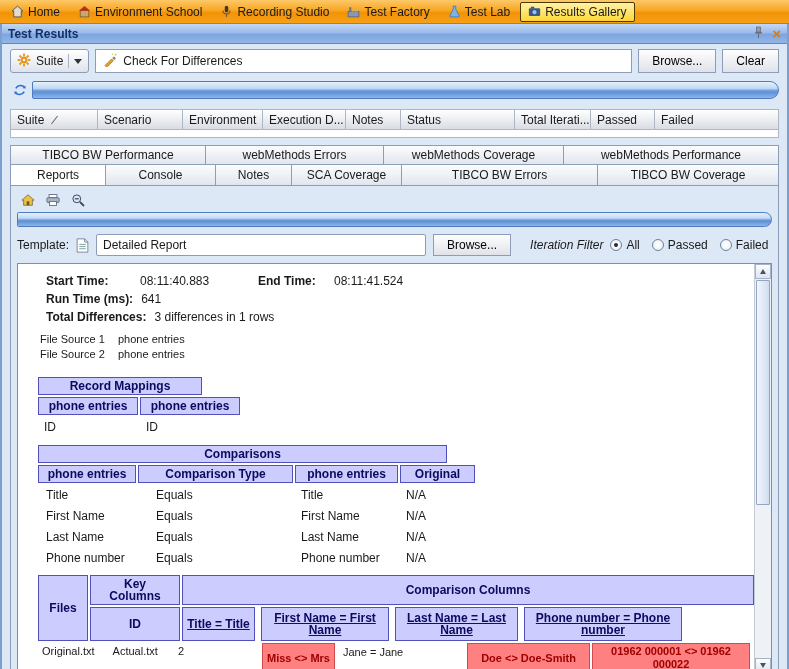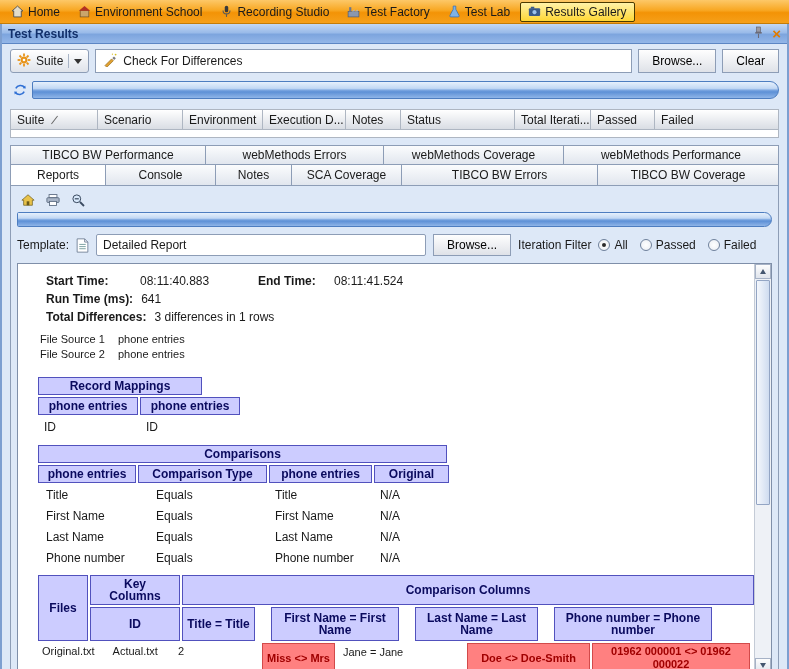--- a/index.html
+++ b/index.html
@@ -71,21 +71,21 @@
   
   .content { flex:1; border:1px solid #8d9db6; border-top:none; background:#dde8f7; padding:4px 6px 4px; display:flex; flex-direction:column; }
   .icons-row { height:20px; flex:0 0 20px; display:flex; align-items:center; gap:7px; padding-left:2px; margin-bottom:2px; }
   .icons-row .tool-ico { width:18px; height:18px; }
   .bluebar2 { flex:0 0 15px; height:15px; margin-bottom:6px; }
   .template-row { height:24px; flex:0 0 24px; display:flex; align-items:center; gap:7px; margin-bottom:6px; }
   .tpl-lbl { white-space:nowrap; }
   .doc-ico svg { width:13px; height:15px; display:block; }
   .tpl-input { width:330px; height:22px; background:#fff; border:1px solid #8d9db6; border-radius:2px; display:flex; align-items:center; padding:0 6px; }
   .tpl-browse { height:22px; }
-  .filter-lbl { margin-left:0; white-space:nowrap; }
+  .filter-lbl { margin-left:12px; white-space:nowrap;font-style:italic; }
   .radio-group { display:flex; align-items:center; gap:12px; }
   .radio-opt { display:flex; align-items:center; gap:4px; cursor:default; }
   .radio { width:12px; height:12px; border-radius:50%; border:1px solid #6f819c; background:radial-gradient(#ffffff,#e8ecf2); position:relative; display:inline-block; }
   .radio.checked::after { content:""; position:absolute; left:3px; top:3px; width:4px; height:4px; border-radius:50%; background:#2b2b2b; }
 
   
   .report-view { flex:1; background:#fff; border:1px solid #7f8fa9; display:flex; overflow:hidden; }
   .report-content { flex:1; padding:8px 0 0 20px; overflow:hidden; }
 
   .sum-line { display:flex; align-items:center; height:18px; padding-left:8px; }
@@ -99,38 +99,38 @@
   .pcell { background:#ccccff; border:1px solid #5151bd; color:#0a0a5e; font-weight:bold; text-align:center;
     display:flex; align-items:center; justify-content:center; height:18px; line-height:12px; }
   .cellrow { display:flex; gap:2px; margin-top:2px; }
   .plain { display:flex; align-items:center; padding-left:6px; height:19px; }
 
   .rm-title { width:164px; margin-top:16px; }
   .w-rm { width:100px; }
   .rm-data { margin-bottom:9px; }
 
   .cmp-title { width:409px; }
-  .c1{width:98px}.c2{width:129px}.c3{width:103px}.c4{width:75px}
+  .c1{width:98px}.c2{width:155px}.c3{width:103px}.c4{width:75px}
   .cmp-data .c1 { padding-left:8px; }
   .cmp-data .c2 { padding-left:18px; }
   .cmp-data .c3 { padding-left:6px; }
   .cmp-data .c4 { padding-left:6px; }
   .cmp-block { margin-bottom:8px; }
 
   
   .ft-head { display:flex; gap:2px; align-items:stretch; }
   .ft-files { width:130px; }
   .ft-head .ft-files { height:auto; }
   .ft-mid { width:90px; display:flex; flex-direction:column; gap:2px; }
   .ft-key { width:90px; }
   .ft-key-head { height:30px; padding:0 12px; }
   .ft-key-sub { height:34px; }
   .ft-right { display:flex; flex-direction:column; gap:2px; }
   .ft-comp { width:572px; height:30px; }
-  .fc-row { display:flex; gap:16px; }
+  .fc-row { display:flex; gap:6px;text-decoration:underline; }
   .fc1{width:73px}.fc2{width:128px}.fc3{width:123px}.fc4{width:158px}
   .fc-row .pcell { height:34px; padding:1px 2px; }
   .ft-data { display:flex; gap:2px; margin-top:2px; }
   .ft-data .files-cell { width:130px; display:flex; gap:18px; padding:2px 0 0 4px; font-size:11px; align-items:flex-start; }
   .ft-data .key-cell { width:90px; font-size:11px; padding:2px 0 0 8px; }
   .diff { background:#ff8080; border:1px solid #d24a4a; color:#a00000; font-weight:bold; font-size:11px;
     display:flex; align-items:center; justify-content:center; text-align:center; padding:1px 3px; line-height:13px; min-height:30px; }
   .eq-cell { font-size:11px; padding:3px 0 0 6px; }
 
   

